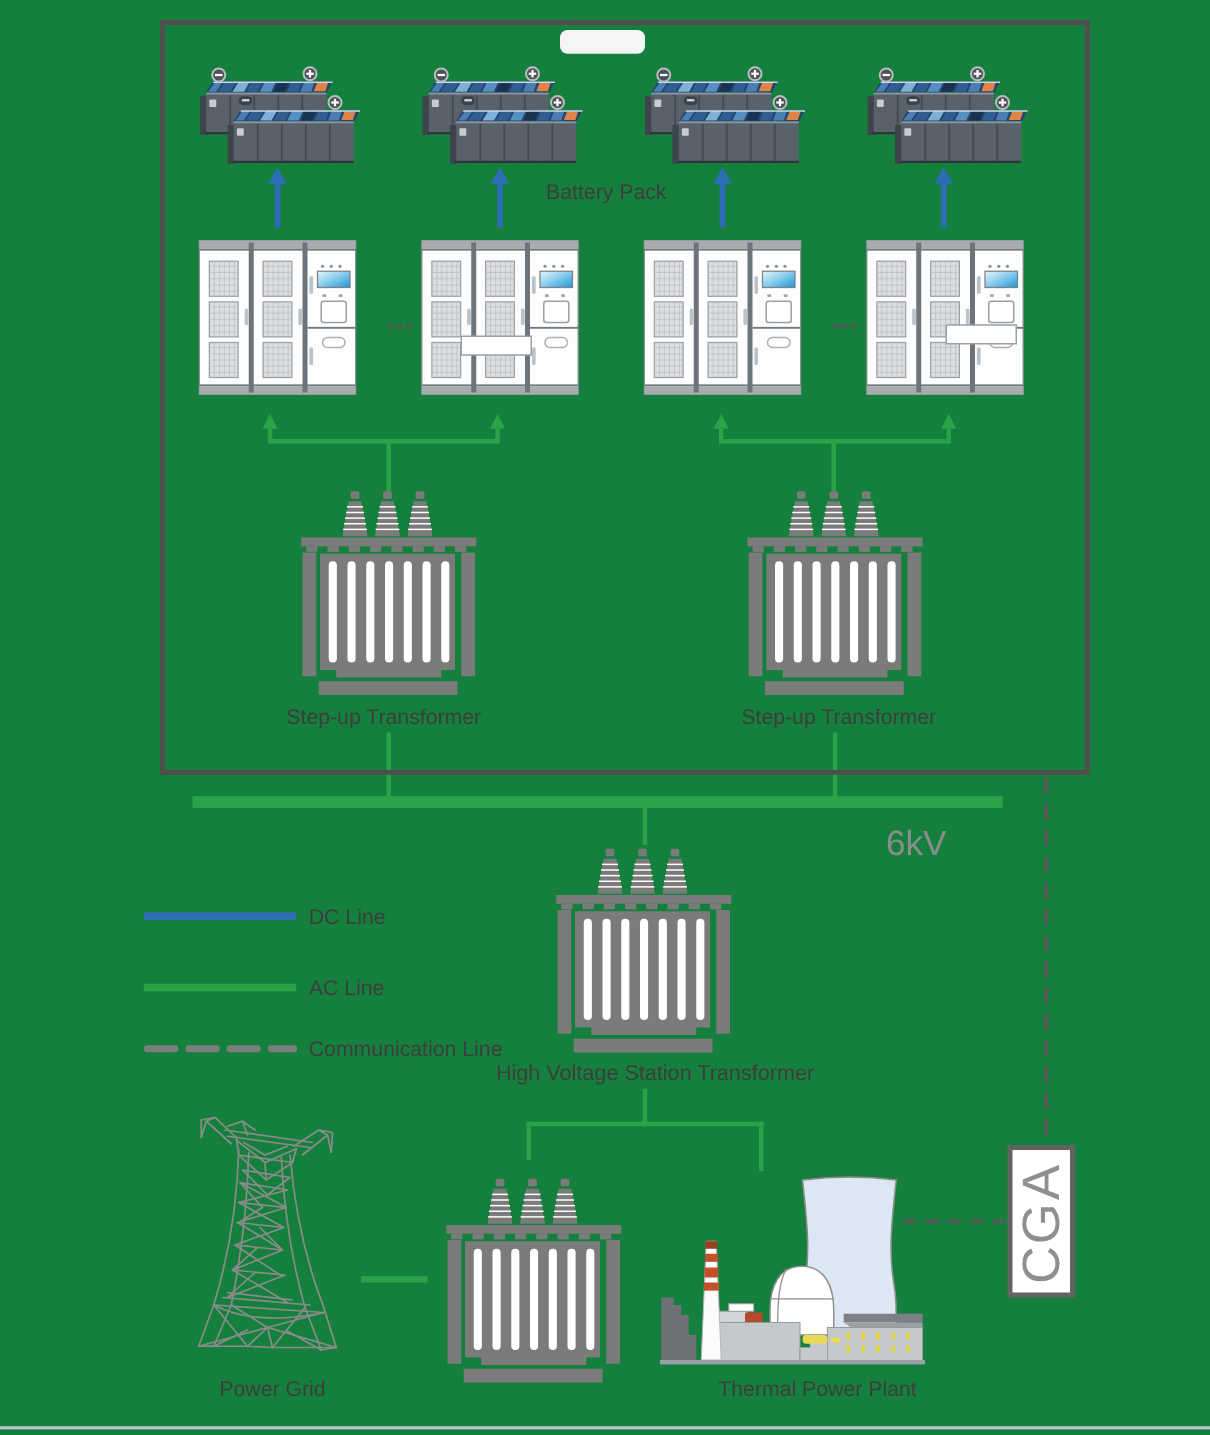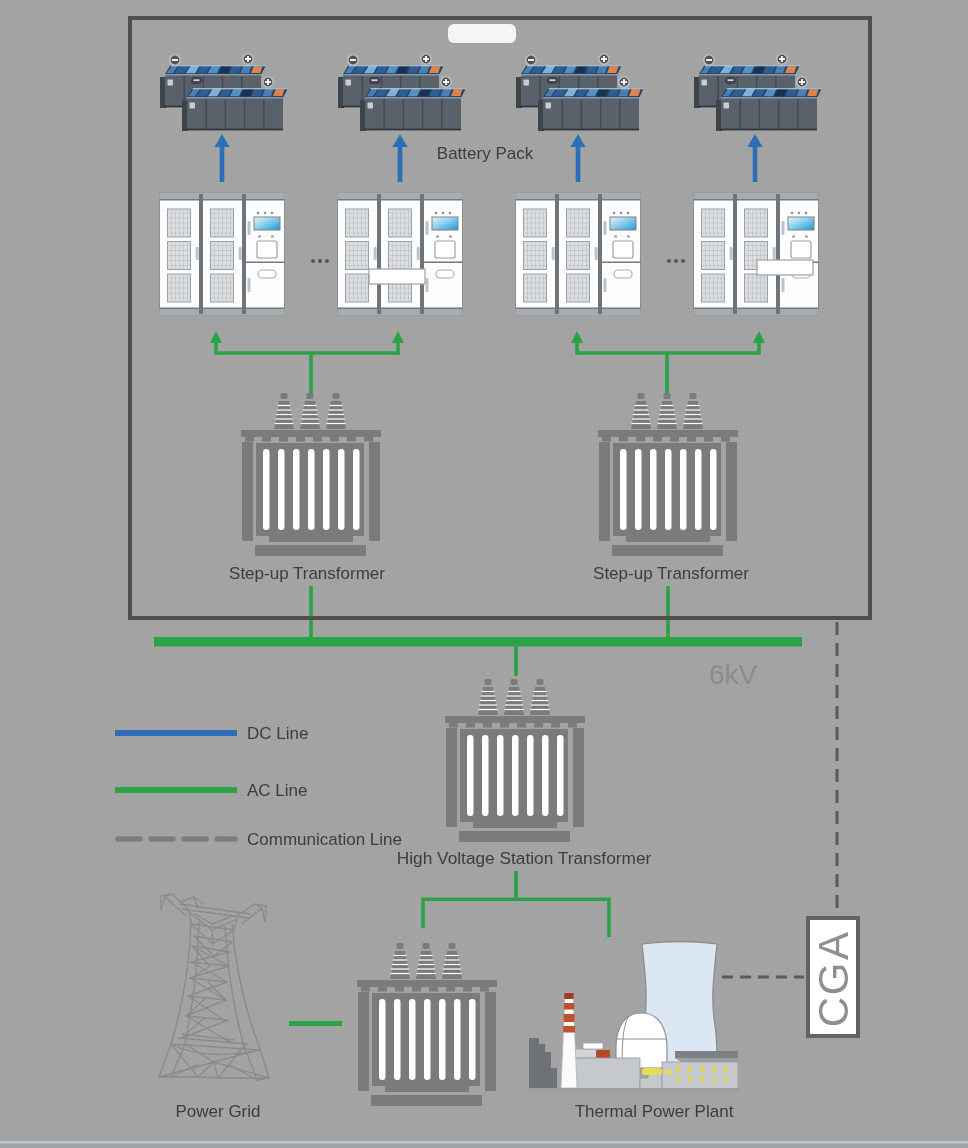--- a/index.html
+++ b/index.html
@@ -1,16 +1,16 @@
 <!DOCTYPE html>
 <html><head>
 <meta charset="utf-8">
 <style>
   html,body{margin:0;padding:0;background:#fff;}
-  #stage{position:relative;width:968px;height:1148px;overflow:hidden;background:#a3a3a3;
+  #stage{position:relative;width:968px;height:1148px;overflow:hidden;background:#15803d;
     font-family:"Liberation Sans", sans-serif;}
   svg{display:block;}
   text{font-family:"Liberation Sans", sans-serif;}
 </style>
 </head>
 <body>
 <div id="stage">
 <svg width="968" height="1148" viewBox="0 0 968 1148" xmlns="http://www.w3.org/2000/svg">
 <defs>
   <linearGradient id="scr" x1="0" y1="0" x2="1" y2="1">

